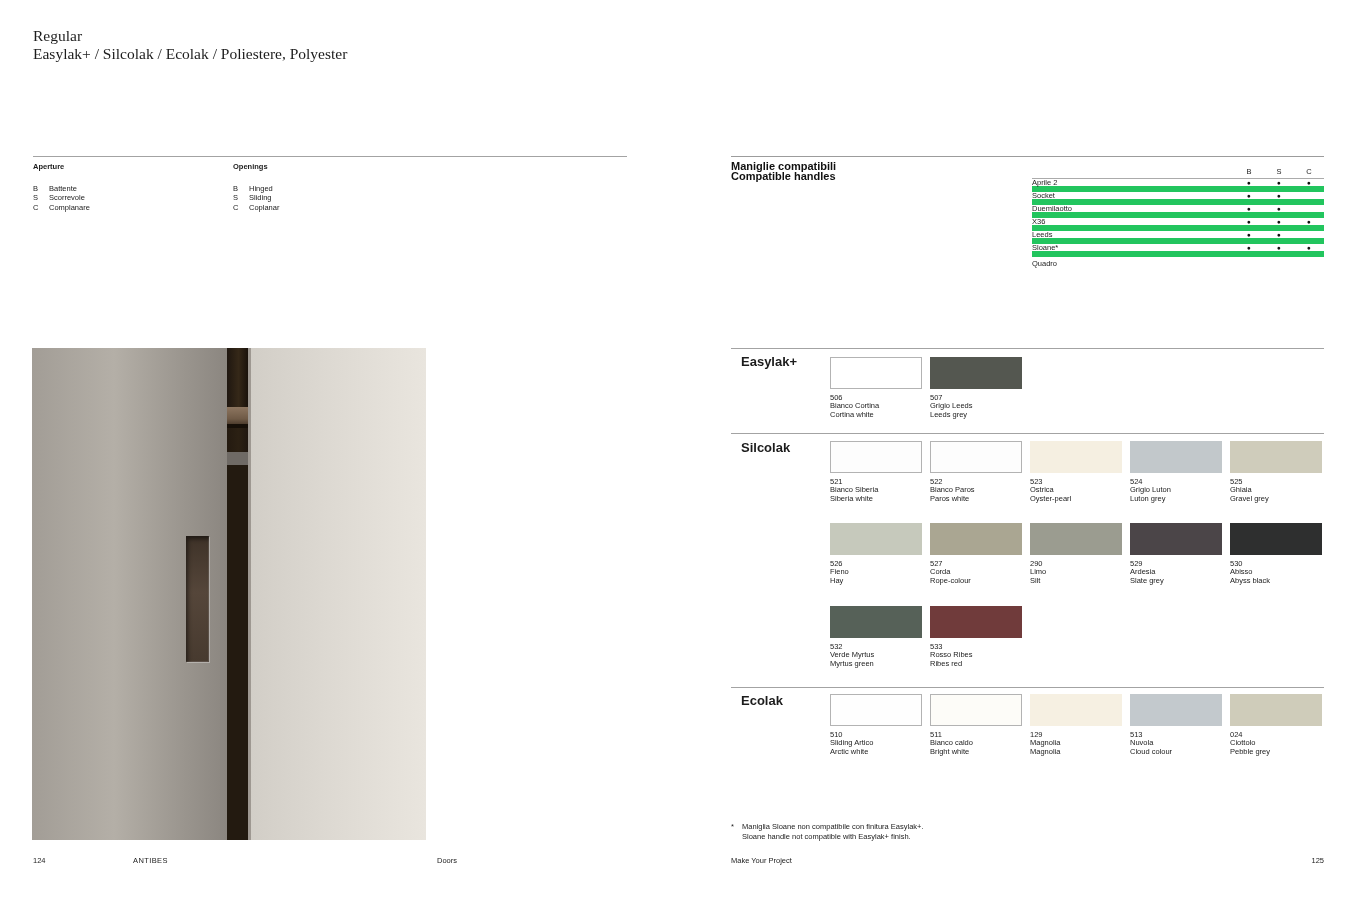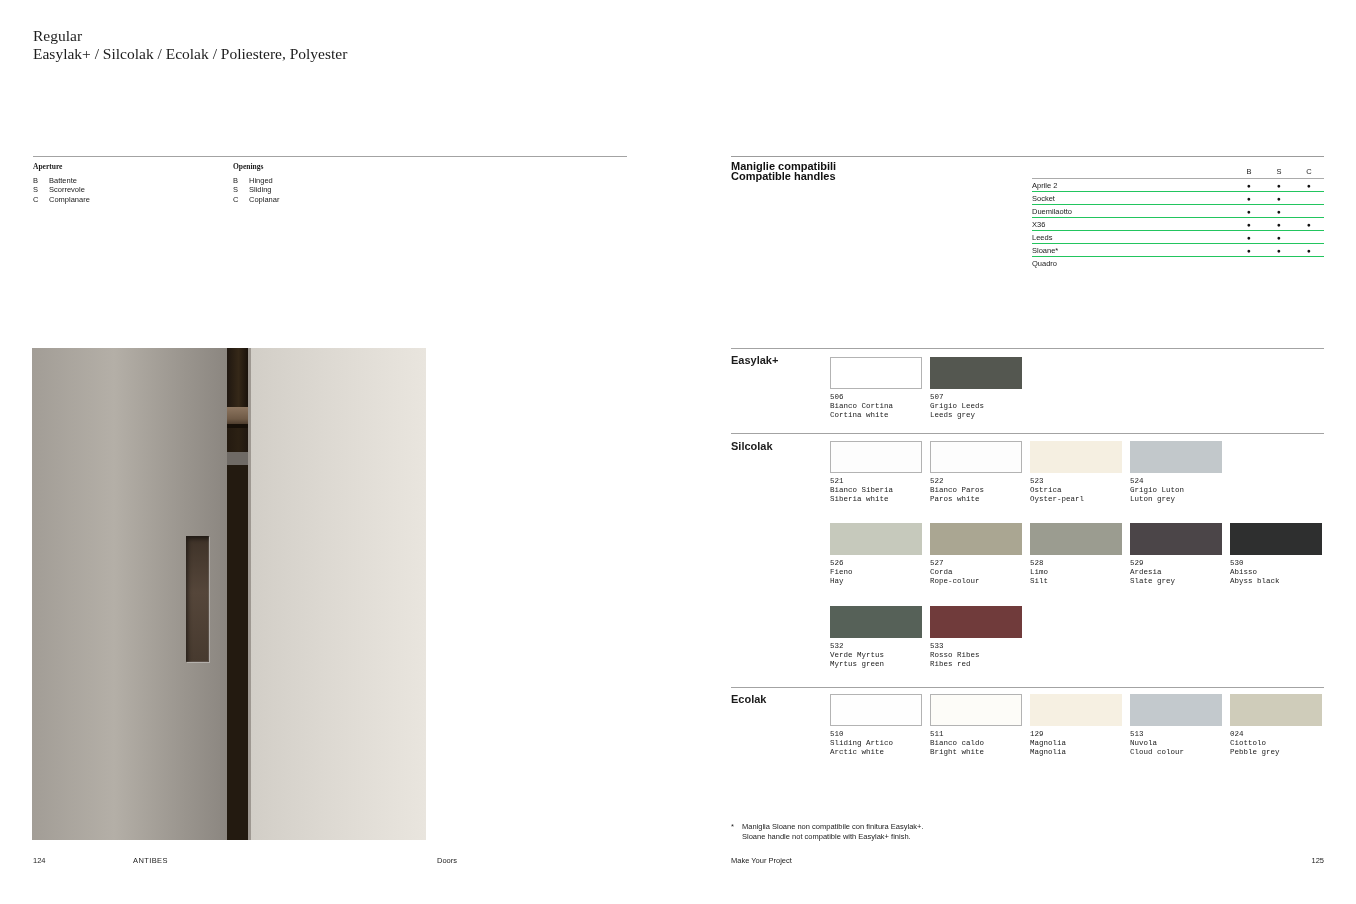--- a/index.html
+++ b/index.html
@@ -12,42 +12,42 @@
   .title{left:33px;top:27px;font-family:"Liberation Serif",serif;
          font-size:15.5px;line-height:17.5px;color:#1d1d1d;}
 
   
   .t7{font-size:7.5px;line-height:9.5px;}
   .b7{font-size:11px;line-height:9.5px;font-weight:bold;color:#111;}
 
   
   .legend{left:33px;top:156px;width:594px;border-top:1px solid #a3a3a3;}
   .legend-col{position:absolute;top:5px;}
-  .legend-col .lg-title{font-weight:bold;margin-bottom:4px;font-family:Liberation Serif, serif;}
+  .legend-col .lg-title{font-weight:bold;margin-bottom:12px;}
   .lg-row{display:flex;}
   .lg-key{width:16px;flex:0 0 16px;}
 
   
   .handles{left:731px;top:156px;width:593px;border-top:1px solid #9c9c9c;}
   .handles-head{position:absolute;left:0;top:5px;}
   .h-table{position:absolute;left:301px;top:0;width:292px;}
   .h-header{display:flex;height:22px;align-items:flex-end;
             border-bottom:1px solid #ababab;box-sizing:border-box;padding-bottom:2px;}
   .h-name{flex:1;font-size:7.5px;}
   .h-col,.h-dot{flex:0 0 30px;width:30px;text-align:center;font-size:7.5px;}
-  .h-row{display:flex;height:13px;align-items:center;border-bottom:1px solid #22c55e;box-sizing:border-box;}
+  .h-row{display:flex;height:13px;align-items:center;border-bottom:6px solid #22c55e;box-sizing:border-box;}
   .h-row.last{border-bottom:none;}
   .h-dot{font-size:6.5px;color:#111;}
 
   
   .finish{left:731px;width:593px;border-top:1px solid #a3a3a3;}
-  .finish-label{position:absolute;left:0;font-weight:bold;font-size:11px;}
+  .finish-label{position:absolute;left:10px;font-weight:bold;font-size:13px;}
   .sw-rows{position:absolute;left:99px;right:0;}
   .sw-row{display:flex;margin-bottom:20px;}
-  .sw-cell{width:92px;flex:0 0 92px;margin-right:8px;font-family:Liberation Mono, monospace;}
+  .sw-cell{width:92px;flex:0 0 92px;margin-right:8px;}
   .sw{width:92px;height:32px;box-sizing:border-box;}
   .sw.bordered{border:1px solid #b3b3b3;}
   .sw-code{font-size:7.5px;line-height:9px;margin-top:4px;}
   .sw-name{font-size:7.5px;line-height:8.7px;color:#222;}
 
   
   .footnote{left:731px;top:822px;font-size:7.5px;line-height:9.5px;}
   .fn-row{display:flex;}
   .fn-marker{width:11px;flex:0 0 11px;}
 
@@ -233,37 +233,43 @@
           <div class="sw-code">523</div>
           <div class="sw-name">Ostrica</div>
           <div class="sw-name">Oyster-pearl</div>
         </div>
         <div class="sw-cell">
           <div class="sw" style="background: rgb(194, 200, 203);"></div>
           <div class="sw-code">524</div>
           <div class="sw-name">Grigio Luton</div>
           <div class="sw-name">Luton grey</div>
         </div>
+        <div class="sw-cell">
+          <div class="sw" style="background: rgb(207, 204, 187);"></div>
+          <div class="sw-code">525</div>
+          <div class="sw-name">Ghiaia</div>
+          <div class="sw-name">Gravel grey</div>
+        </div>
       </div>
       <div class="sw-row">
         <div class="sw-cell">
           <div class="sw" style="background: rgb(198, 201, 188);"></div>
           <div class="sw-code">526</div>
           <div class="sw-name">Fieno</div>
           <div class="sw-name">Hay</div>
         </div>
         <div class="sw-cell">
           <div class="sw" style="background: rgb(170, 166, 146);"></div>
           <div class="sw-code">527</div>
           <div class="sw-name">Corda</div>
           <div class="sw-name">Rope-colour</div>
         </div>
         <div class="sw-cell">
           <div class="sw" style="background: rgb(155, 156, 144);"></div>
-          <div class="sw-code">528</div>
+          <div class="sw-code">290</div>
           <div class="sw-name">Limo</div>
           <div class="sw-name">Silt</div>
         </div>
         <div class="sw-cell">
           <div class="sw" style="background: rgb(75, 69, 72);"></div>
           <div class="sw-code">529</div>
           <div class="sw-name">Ardesia</div>
           <div class="sw-name">Slate grey</div>
         </div>
         <div class="sw-cell">

